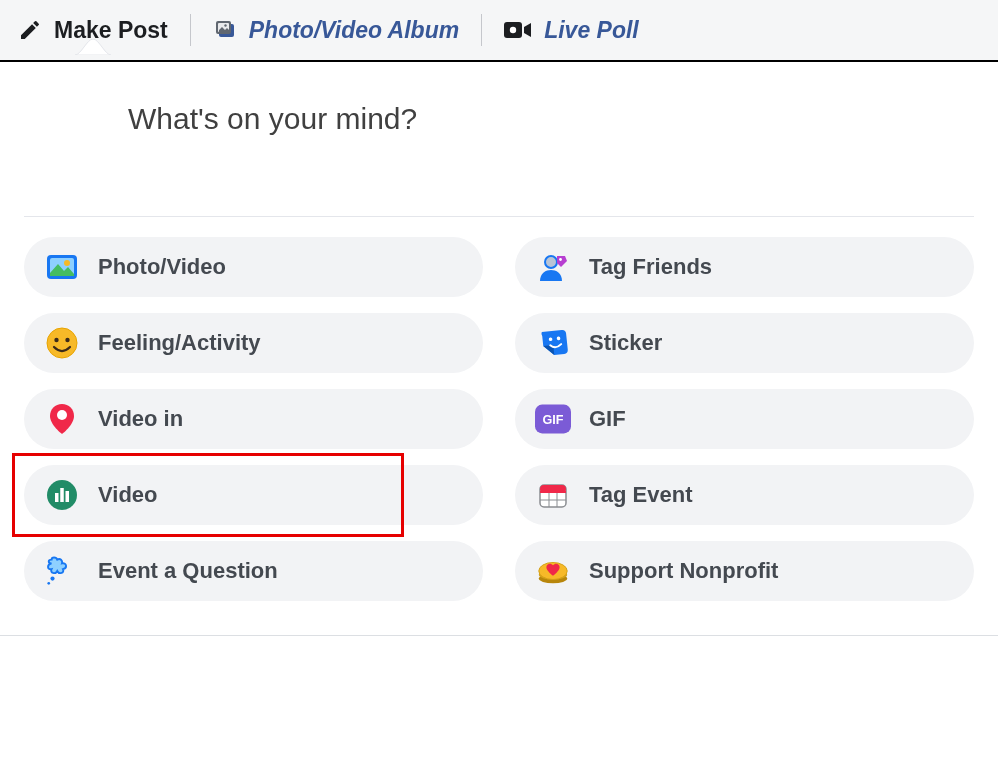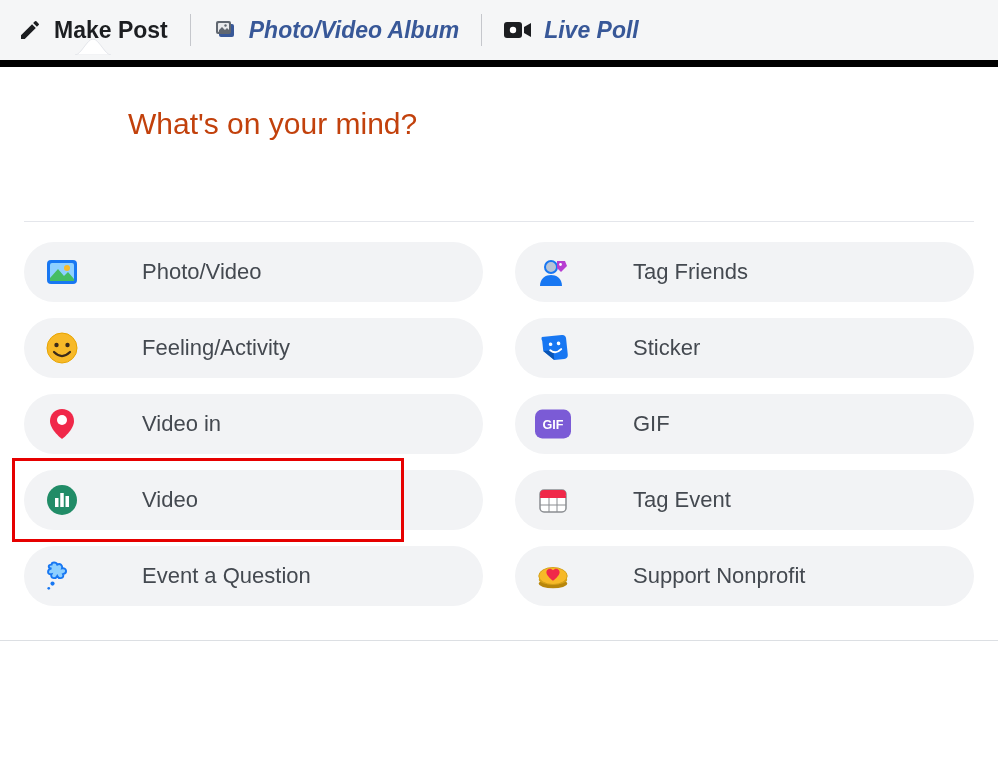--- a/index.html
+++ b/index.html
@@ -5,21 +5,21 @@
     * { box-sizing: border-box; margin: 0; padding: 0; }
     body {
       font-family: -apple-system, BlinkMacSystemFont, "Segoe UI", Helvetica, Arial, sans-serif;
       background: #fff;
       width: 998px;
     }
     .top-bar {
       display: flex;
       align-items: center;
       padding: 14px 18px 14px 18px;
-      border-bottom: 7px solid #000000;
+      border-bottom: 2px solid #000000;
       background: #f5f6f7;
       text-align: right;
     }
     .top-tab {
       display: flex;
       align-items: center;
       gap: 12px;
       cursor: pointer;
       position: relative;
     }
@@ -45,21 +45,21 @@
       position: absolute;
       bottom: -15px;
       left: 50%;
       transform: translateX(-50%);
     }
     .composer-area {
       padding: 40px 110px 80px 128px;
     }
     .placeholder-text {
       font-size: 30px;
-      color: #c2410c;
+      color: #404040;
     }
     .hr {
       height: 1px;
       background: #e4e6eb;
       margin: 0 24px 20px 24px;
     }
     .options-grid {
       display: grid;
       grid-template-columns: 1fr 1fr;
       column-gap: 32px;
@@ -71,23 +71,22 @@
       align-items: center;
       gap: 18px;
       background: #f2f3f5;
       border-radius: 36px;
       padding: 12px 20px;
       cursor: pointer;
       position: relative;
     }
     .option-label {
       font-size: 22px;
-      font-weight: 400;
+      font-weight: 700;
       color: #444950;
-      margin-left: 44px;
     }
     .pill-icon {
       width: 36px;
       height: 36px;
       display: inline-flex;
       align-items: center;
       justify-content: center;
       flex-shrink: 0;
     }
     .highlight-box {

